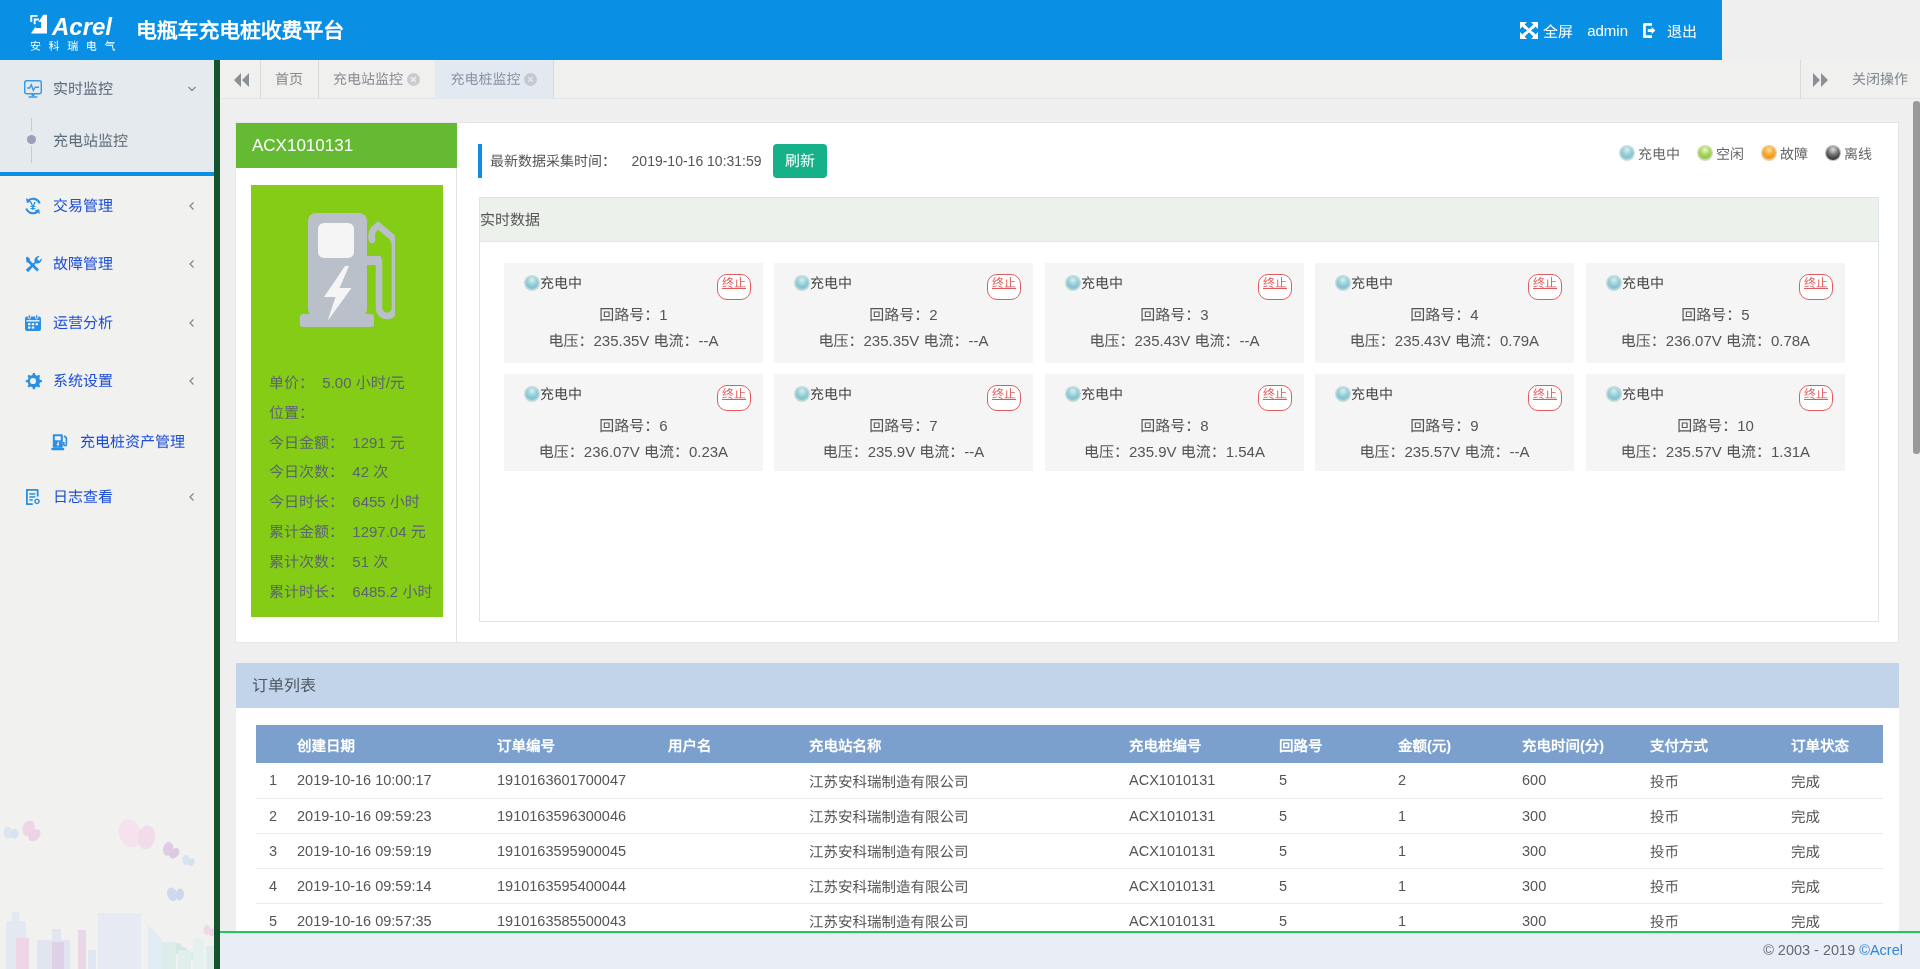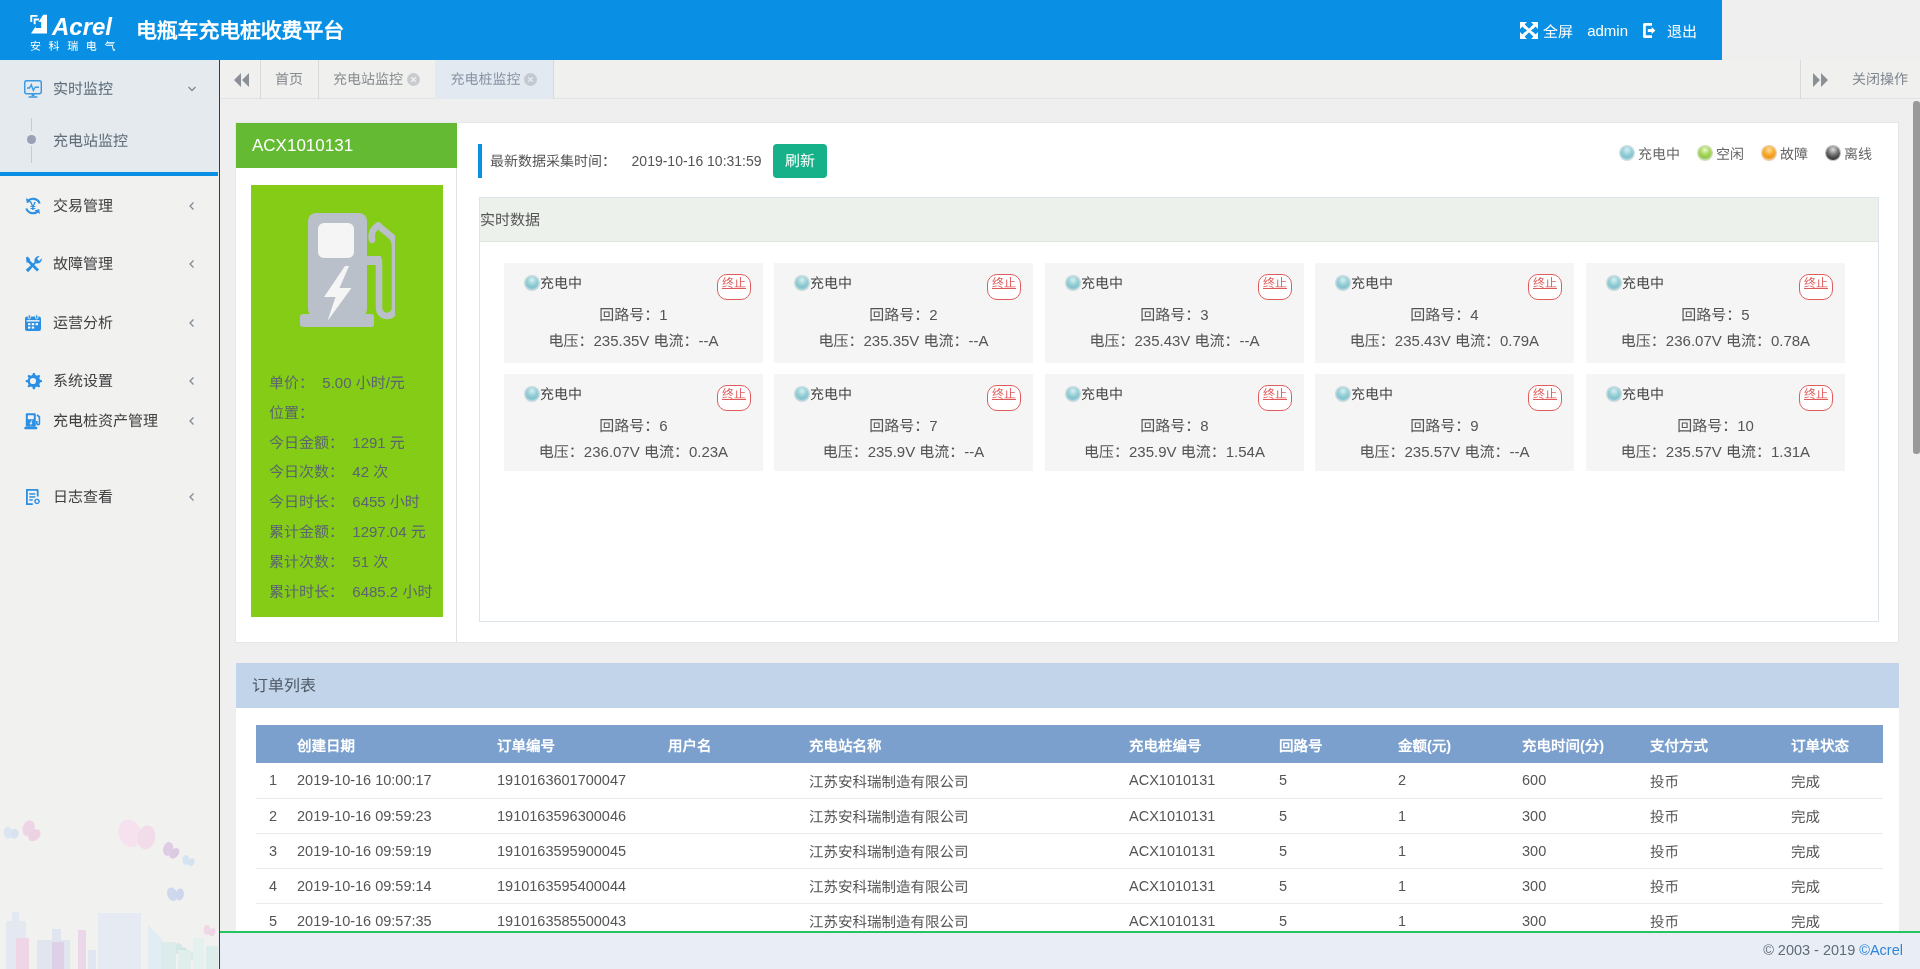--- a/index.html
+++ b/index.html
@@ -8,26 +8,26 @@
 body{position:relative;background:#efeff0;}
 
 #header{position:absolute;left:0;top:0;width:1722px;height:60px;background:#0990e5;}
 #logo{position:absolute;left:30px;top:13px;width:120px;height:36px;}
 #acrel{position:absolute;left:22px;top:0px;color:#fff;font-size:24px;font-weight:bold;font-style:italic;letter-spacing:0px;}
 #akrdq{position:absolute;left:0px;top:24px;color:#fff;font-size:11px;letter-spacing:7.6px;white-space:nowrap;}
 #apptitle{position:absolute;left:136px;top:0;height:60px;line-height:61px;color:#fff;font-size:21px;font-weight:bold;letter-spacing:-0.2px;}
 #hdr-right{position:absolute;right:25px;top:0;height:60px;display:flex;align-items:center;color:#fff;font-size:15px;}
 #hdr-right .gap{display:inline-block;}
 
-#sidebar{position:absolute;left:0;top:60px;width:220px;height:909px;background:#f1f1f0;border-right:1px solid #14532d;overflow:hidden;}
+#sidebar{position:absolute;left:0;top:60px;width:220px;height:909px;background:#f1f1f0;border-right:6px solid #14532d;overflow:hidden;}
 #grp-active{position:absolute;left:0;top:0;width:219px;height:112px;background:#e5eaee;}
 #blue-bar{position:absolute;left:0;top:112px;width:218px;height:4px;background:#0990e5;}
 .mi{position:absolute;left:0;width:219px;height:36px;}
 .mi .ic{position:absolute;left:24px;top:50%;margin-top:-9px;width:18px;height:18px;}
-.mi .tx{position:absolute;left:53px;top:50%;margin-top:-9px;font-size:15px;color:#404040;line-height:18px;white-space:nowrap;}
+.mi .tx{position:absolute;left:53px;top:50%;margin-top:-9px;font-size:15px;color:#1d4ed8;line-height:18px;white-space:nowrap;}
 .mi .ch{position:absolute;right:21px;top:50%;margin-top:-6px;width:12px;height:12px;}
 
 #tabbar{position:absolute;left:221px;top:60px;width:1699px;height:39px;background:#f0f0ef;border-bottom:1px solid #dfe4e8;}
 .tbdiv{position:absolute;top:0;width:1px;height:39px;background:#d9d9d9;}
 .tab{position:absolute;top:0;height:39px;line-height:39px;font-size:14px;color:#878b8f;text-align:center;}
 #tab-close{position:absolute;top:0;right:12px;height:39px;line-height:39px;font-size:14px;color:#7f868e;}
 
 #panel-top{position:absolute;left:235px;top:122px;width:1664px;height:521px;background:#fff;border:1px solid #e6e6e6;}
 #card-left{position:absolute;left:0;top:0;width:221px;height:519px;border-right:1px solid #e3e3e3;}
 #card-green{position:absolute;left:0;top:0;width:221px;height:45px;background:#64bb33;color:#fff;font-size:17px;line-height:45px;padding-left:16px;}
@@ -168,21 +168,21 @@
   <div class="mi" style="top:302.5px;">
     <svg class="ic" viewBox="0 0 18 18">
       <path d="M9,0.8 l2,0 .5,2.1 1.9,.8 1.8,-1.1 1.4,1.4 -1.1,1.8 .8,1.9 2.1,.5 0,2 -2.1,.5 -.8,1.9 1.1,1.8 -1.4,1.4 -1.8,-1.1 -1.9,.8 -.5,2.1 -2,0 -.5,-2.1 -1.9,-.8 -1.8,1.1 -1.4,-1.4 1.1,-1.8 -.8,-1.9 -2.1,-.5 0,-2 2.1,-.5 .8,-1.9 -1.1,-1.8 1.4,-1.4 1.8,1.1 1.9,-.8 Z" fill="#2b8fe3" transform="translate(0.2,0.2) scale(0.97)"></path>
       <circle cx="9" cy="9" r="3.1" fill="#f1f1f0"></circle>
     </svg>
     <span class="tx">系统设置</span>
     <svg class="ch" viewBox="0 0 12 12">
         <polyline points="7.5,2.5 4,6 7.5,9.5" fill="none" stroke="#7e8b98" stroke-width="1.3"></polyline>
       </svg>
   </div>
-  <div class="mi" style="top:343px;">
+  <div class="mi" style="top:364px;margin-left:27px;">
     <svg class="ic" viewBox="0 0 18 18">
       <g fill="#2b8fe3">
         <rect x="1.8" y="1.2" width="10" height="13.6" rx="1.2"></rect>
         <rect x="0.4" y="14.8" width="12.8" height="2.4" rx="0.8"></rect>
         <path d="M13.6,2.2 l2.6,2.4 v6.9 a2.1,2.1 0 0 1 -4.2,0 V9 h1.7 v2.5 a0.45,0.45 0 0 0 0.9,0 V5.4 l-2.2,-2 Z"></path>
       </g>
       <rect x="3.8" y="3.2" width="6" height="4" rx="0.6" fill="#f1f1f0"></rect>
       <path d="M7.6,8.4 L5.4,11.8 h1.5 l-0.9,2.6 2.6,-3.6 H7.2 l1.3,-2.4 Z" fill="#f1f1f0"></path>
     </svg>
     <span class="tx">充电桩资产管理</span>

